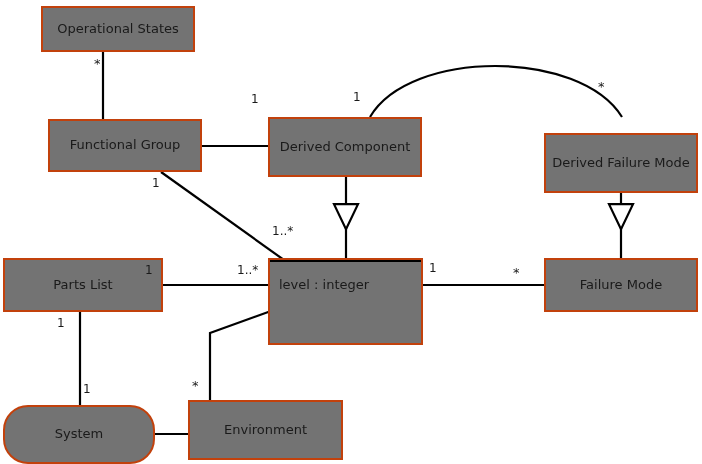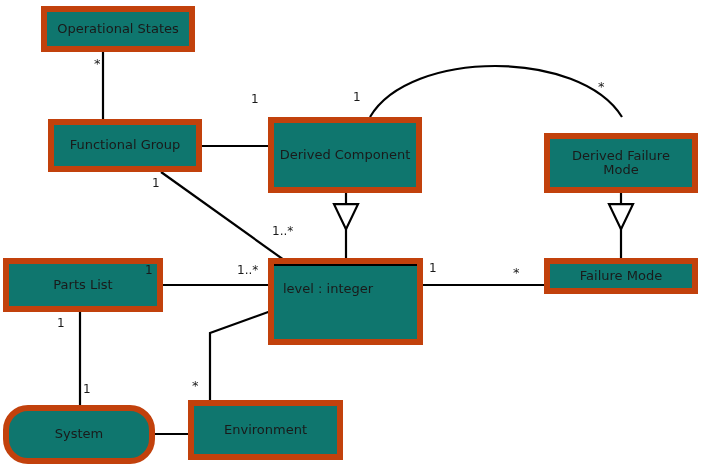--- a/index.html
+++ b/index.html
@@ -20,22 +20,22 @@
     position: absolute;
     left: 0;
     top: 0;
     width: 702px;
     height: 464px;
     pointer-events: none;
   }
   .uml-class {
     position: absolute;
     box-sizing: border-box;
-    background: #0f766e;
-    border: 6px solid #c2410c;
+    background: #737373;
+    border: 2px solid #c2410c;
     display: flex;
     flex-direction: column;
     z-index: 5;
   }
   .uml-name-compartment {
     flex: 1 1 auto;
     display: flex;
     align-items: center;
     justify-content: center;
     font-size: 13px;
@@ -95,33 +95,33 @@
       <path d="M 609 204.12 L 633 204.12 L 621 229.12 Z" fill="#ffffff" stroke="#000000" stroke-width="2.2" stroke-linejoin="miter"></path>
     </svg>
 
   <div id="class-layer">
       <div class="uml-class" style="left: 41px; top: 6px; width: 154px; height: 46px;">
         <div class="uml-name-compartment">Operational States</div>
       </div>
       <div class="uml-class" style="left: 48px; top: 119px; width: 154px; height: 53px;">
         <div class="uml-name-compartment">Functional Group</div>
       </div>
-      <div class="uml-class" style="left: 268px; top: 117px; width: 154px; height: 76px;">
+      <div class="uml-class" style="left: 268px; top: 117px; width: 154px; height: 60px;">
         <div class="uml-name-compartment">Derived Component</div>
       </div>
       <div class="uml-class" style="left: 544px; top: 117px; width: 154px; height: 60px; margin-top: 16px;">
         <div class="uml-name-compartment">Derived Failure Mode</div>
       </div>
       <div class="uml-class" style="left: 3px; top: 258px; width: 160px; height: 54px;">
         <div class="uml-name-compartment">Parts List</div>
       </div>
       <div class="uml-class" style="left: 268px; top: 258px; width: 155px; height: 87px;">
         <div class="uml-attr-compartment">level : integer</div>
       </div>
-      <div class="uml-class" style="left: 544px; top: 258px; width: 154px; height: 36px;">
+      <div class="uml-class" style="left: 544px; top: 258px; width: 154px; height: 54px;">
         <div class="uml-name-compartment">Failure Mode</div>
       </div>
       <div class="uml-class" style="left: 3px; top: 405px; width: 152px; height: 59px; border-radius: 25px;">
         <div class="uml-name-compartment">System</div>
       </div>
       <div class="uml-class" style="left: 188px; top: 400px; width: 155px; height: 60px;">
         <div class="uml-name-compartment">Environment</div>
       </div>
     </div>
 

